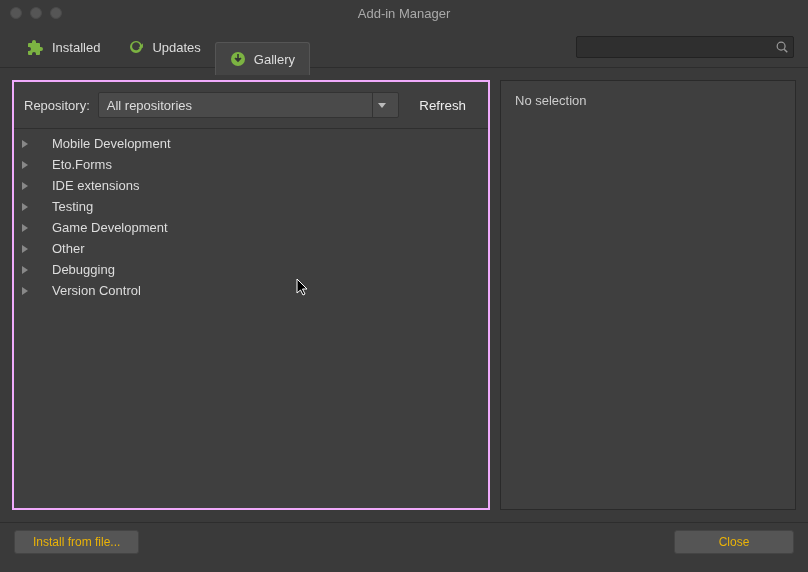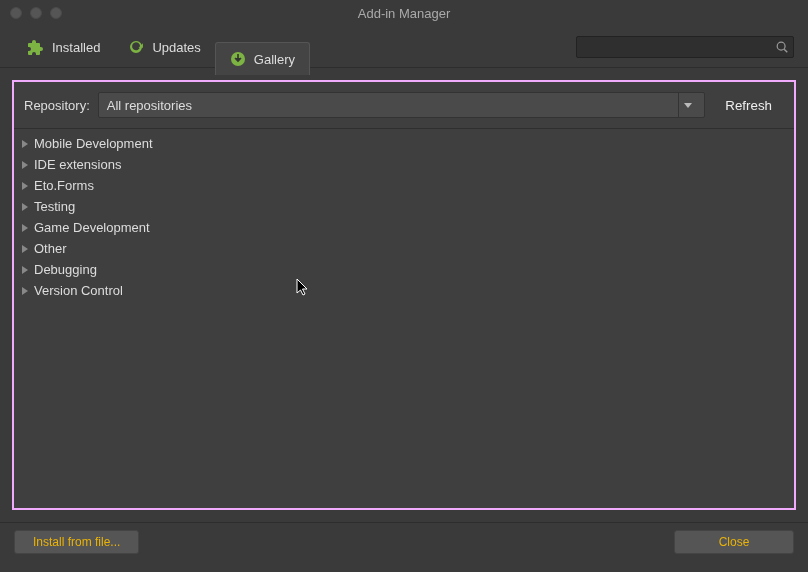--- a/index.html
+++ b/index.html
@@ -19,21 +19,21 @@
 
 .content { display: flex; gap: 10px; padding: 12px; height: 454px; }
 .left-panel { flex: 1; display: flex; flex-direction: column; border: 2px solid #f0abfc; background: #3f3f3f; }
 .repo-row { display: flex; align-items: center; gap: 8px; padding: 10px; border-bottom: 1px solid #2f2f2f; }
 .repo-label { color: #ddd; }
 .repo-select { flex: 1; height: 26px; background: #4a4a4a; border: 1px solid #333; border-radius: 2px; display: flex; align-items: center; padding: 0 8px; color: #ddd; position: relative; gap: 40px; }
 .repo-select .chev { margin-left: auto; width: 18px; height: 24px; border-left: 1px solid #333; display: flex; align-items: center; justify-content: center; }
 .refresh-btn { height: 26px; padding: 0 12px; color: #eee; background: transparent; border: none; cursor: pointer; }
 
 .tree { flex: 1; overflow: auto; padding: 4px 0; background: #3f3f3f; }
-.tree-item { display: flex; align-items: center; gap: 6px; padding: 3px 8px; color: #ddd; cursor: pointer; }
+.tree-item { display: flex; align-items: center; gap: 24px; padding: 3px 8px; color: #ddd; cursor: pointer; }
 .tri { width: 0; height: 0; border-top: 4px solid transparent; border-bottom: 4px solid transparent; border-left: 6px solid #888; }
 
 .right-panel { width: 296px; border: 1px solid #2a2a2a; background: #3f3f3f; padding: 12px 14px; color: #ccc; }
 
 .footer { height: 38px; display: flex; align-items: center; padding: 0 14px; border-top: 1px solid #2d2d2d; }
 .btn { height: 24px; padding: 0 18px; background: #555; border: 1px solid #444; color: #eab308; border-radius: 3px; cursor: pointer; font-size: 12px; }
 .btn.close { margin-left: auto; width: 120px; }
 
 .cursor { position: absolute; left: 296px; top: 278px; width: 14px; height: 20px; pointer-events: none; }
 </style>
@@ -98,25 +98,25 @@
       </div>
       <button class="refresh-btn">Refresh</button>
     </div>
     <div class="tree">
       <div class="tree-item">
           <span class="tri"></span>
           <span>Mobile Development</span>
         </div>
       <div class="tree-item">
           <span class="tri"></span>
-          <span>IDE extensions</span>
+          <span>Eto.Forms</span>
         </div>
       <div class="tree-item">
           <span class="tri"></span>
-          <span>Eto.Forms</span>
+          <span>IDE extensions</span>
         </div>
       <div class="tree-item">
           <span class="tri"></span>
           <span>Testing</span>
         </div>
       <div class="tree-item">
           <span class="tri"></span>
           <span>Game Development</span>
         </div>
       <div class="tree-item">
@@ -126,20 +126,23 @@
       <div class="tree-item">
           <span class="tri"></span>
           <span>Debugging</span>
         </div>
       <div class="tree-item">
           <span class="tri"></span>
           <span>Version Control</span>
         </div>
     </div>
   </div>
+  <div class="right-panel">
+    <div>No selection</div>
+  </div>
 </div>
 
 <div class="footer">
   <button class="btn">Install from file...</button>
   <button class="btn close">Close</button>
 </div>
 
 <svg class="cursor" viewBox="0 0 14 20">
     <path d="M1 1l0 14 3.5-3 2.5 5 2-1-2.5-5 4.5 0z" fill="#000" stroke="#fff" stroke-width="1"></path>
   </svg>

